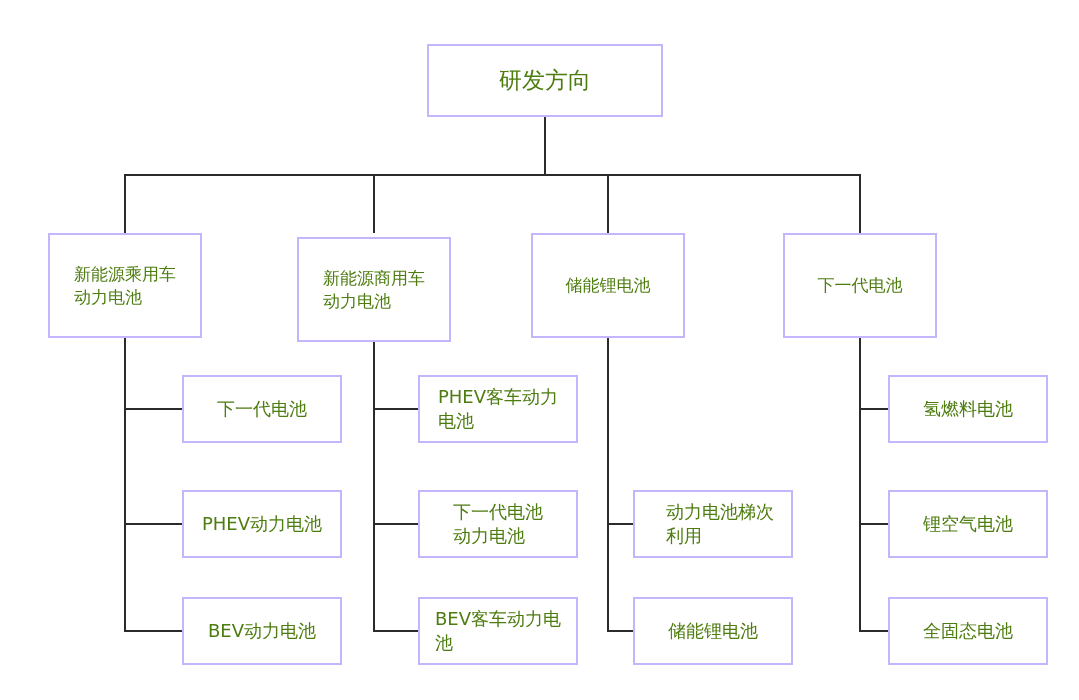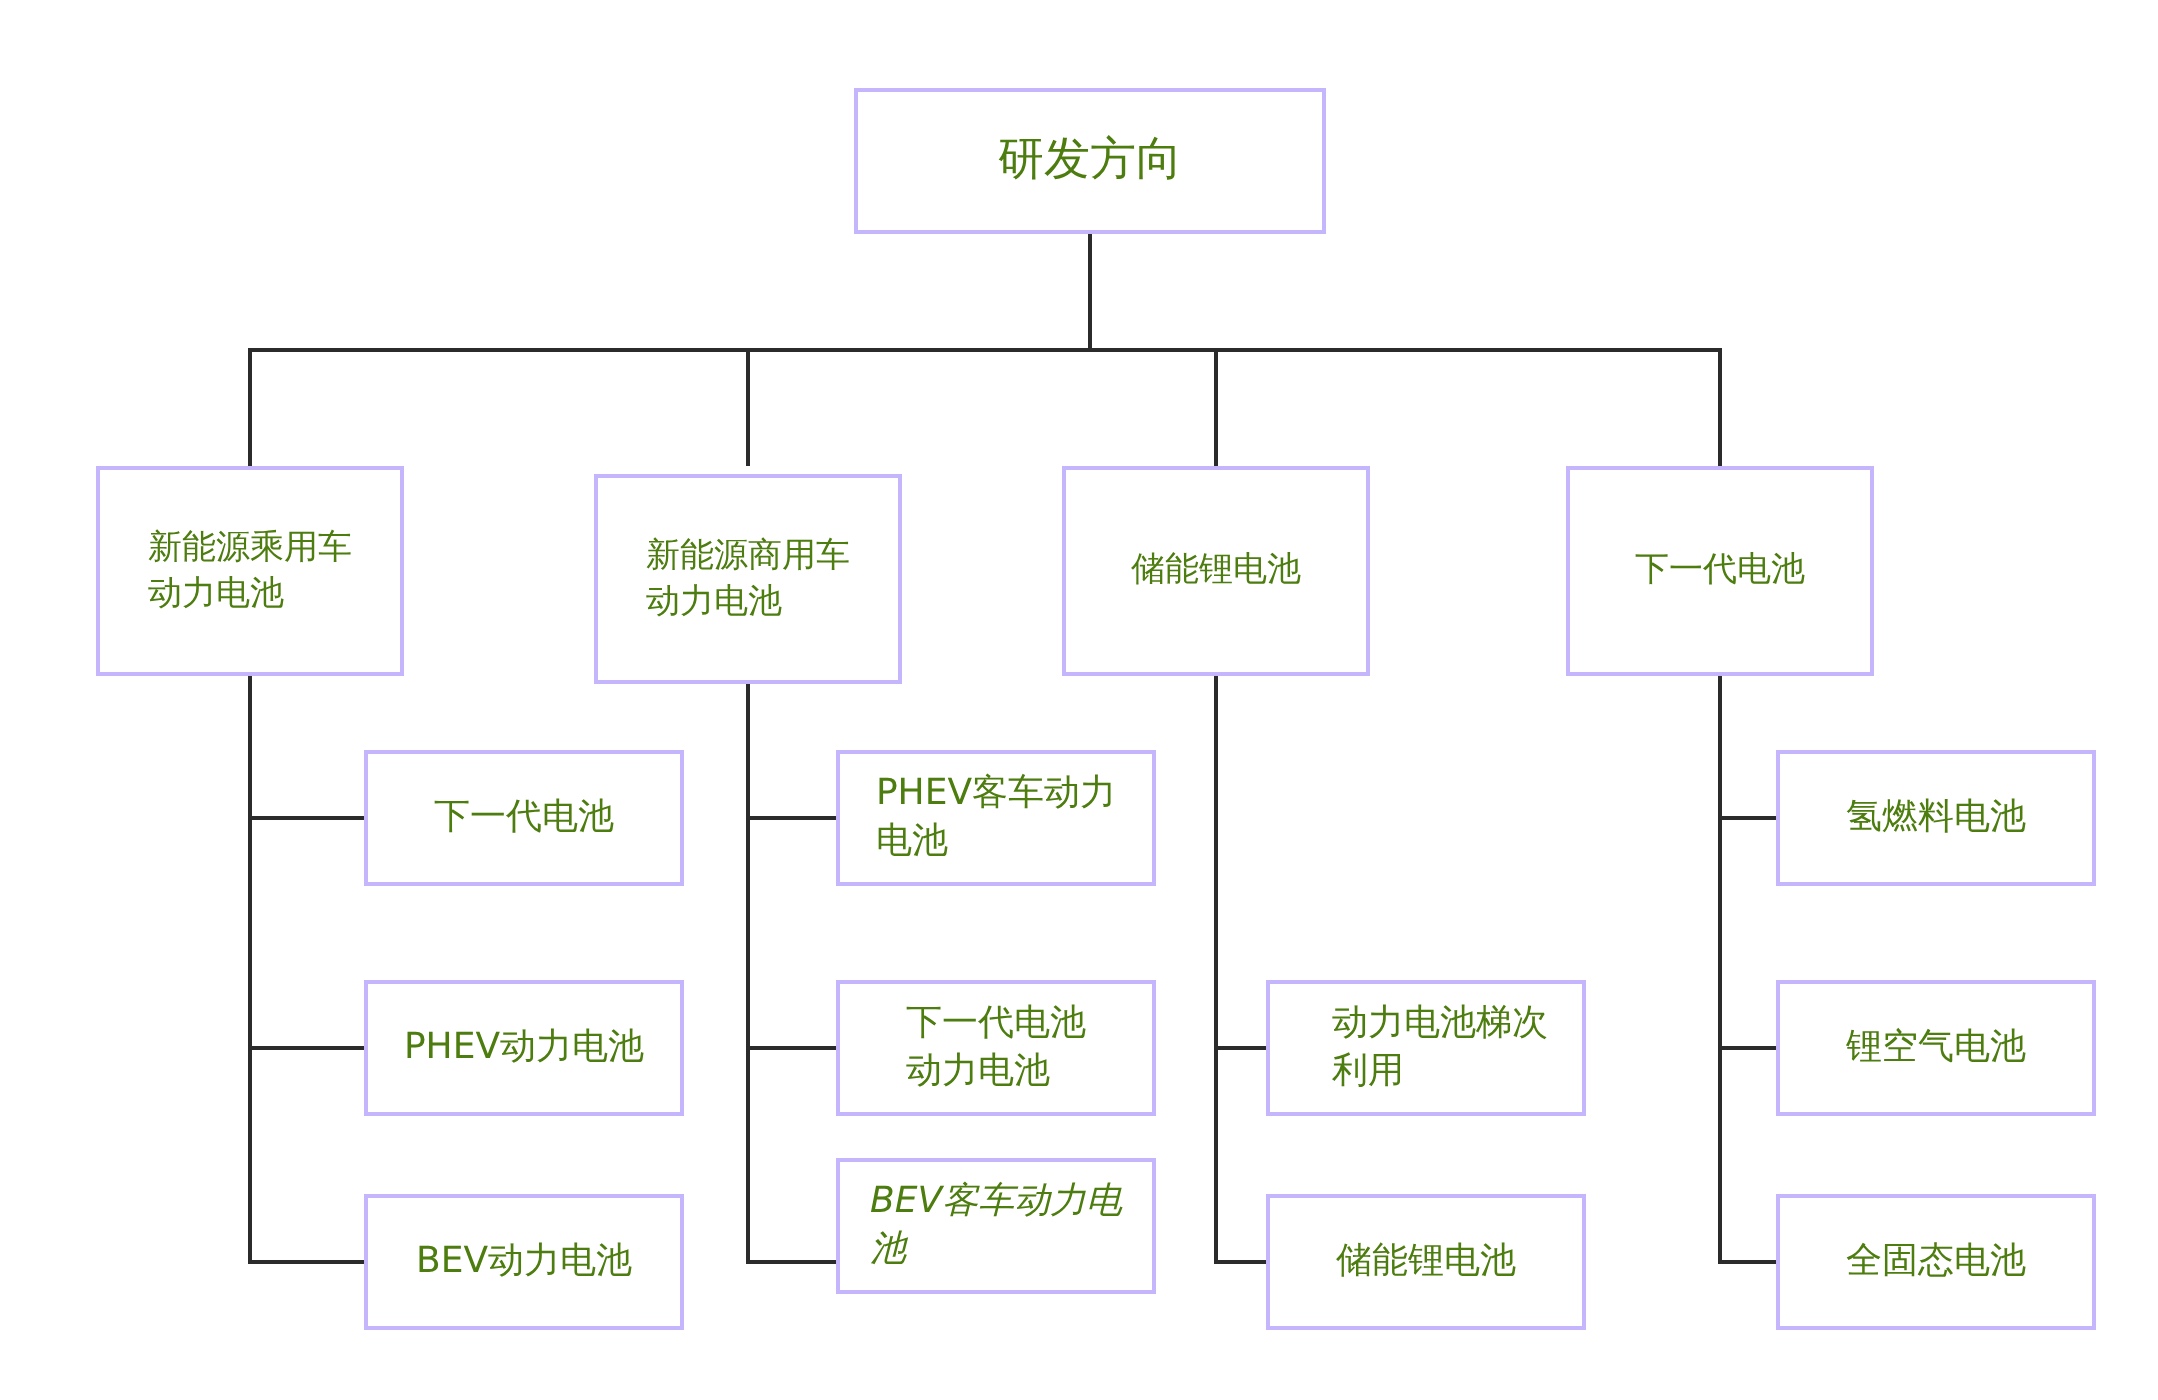--- a/index.html
+++ b/index.html
@@ -84,21 +84,21 @@
 
   <div class="conn v" style="left:373px; top:338px; height:294px;"></div>
   <div class="conn h" style="left:373px; top:408px; width:45px;"></div>
   <div class="conn h" style="left:373px; top:523px; width:45px;"></div>
   <div class="conn h" style="left:373px; top:630px; width:45px;"></div>
 
   <div class="node leaf" style="left:418px; top:375px; width:160px; height:68px;">PHEV客车动力
 电池</div>
   <div class="node leaf" style="left:418px; top:490px; width:160px; height:68px;">下一代电池
 动力电池</div>
-  <div class="node leaf" style="left:418px; top:579px; width:160px; height:68px;font-style:italic;">BEV客车动力电
+  <div class="node leaf" style="left:418px; top:597px; width:160px; height:68px;">BEV客车动力电
 池</div>
 
   <div class="conn v" style="left:607px; top:338px; height:294px;"></div>
   <div class="conn h" style="left:607px; top:523px; width:26px;"></div>
   <div class="conn h" style="left:607px; top:630px; width:26px;"></div>
 
   <div class="node leaf" style="left:633px; top:490px; width:160px; height:68px;padding-left:14px;">动力电池梯次
 利用</div>
   <div class="node leaf" style="left:633px; top:597px; width:160px; height:68px;">储能锂电池</div>
 

